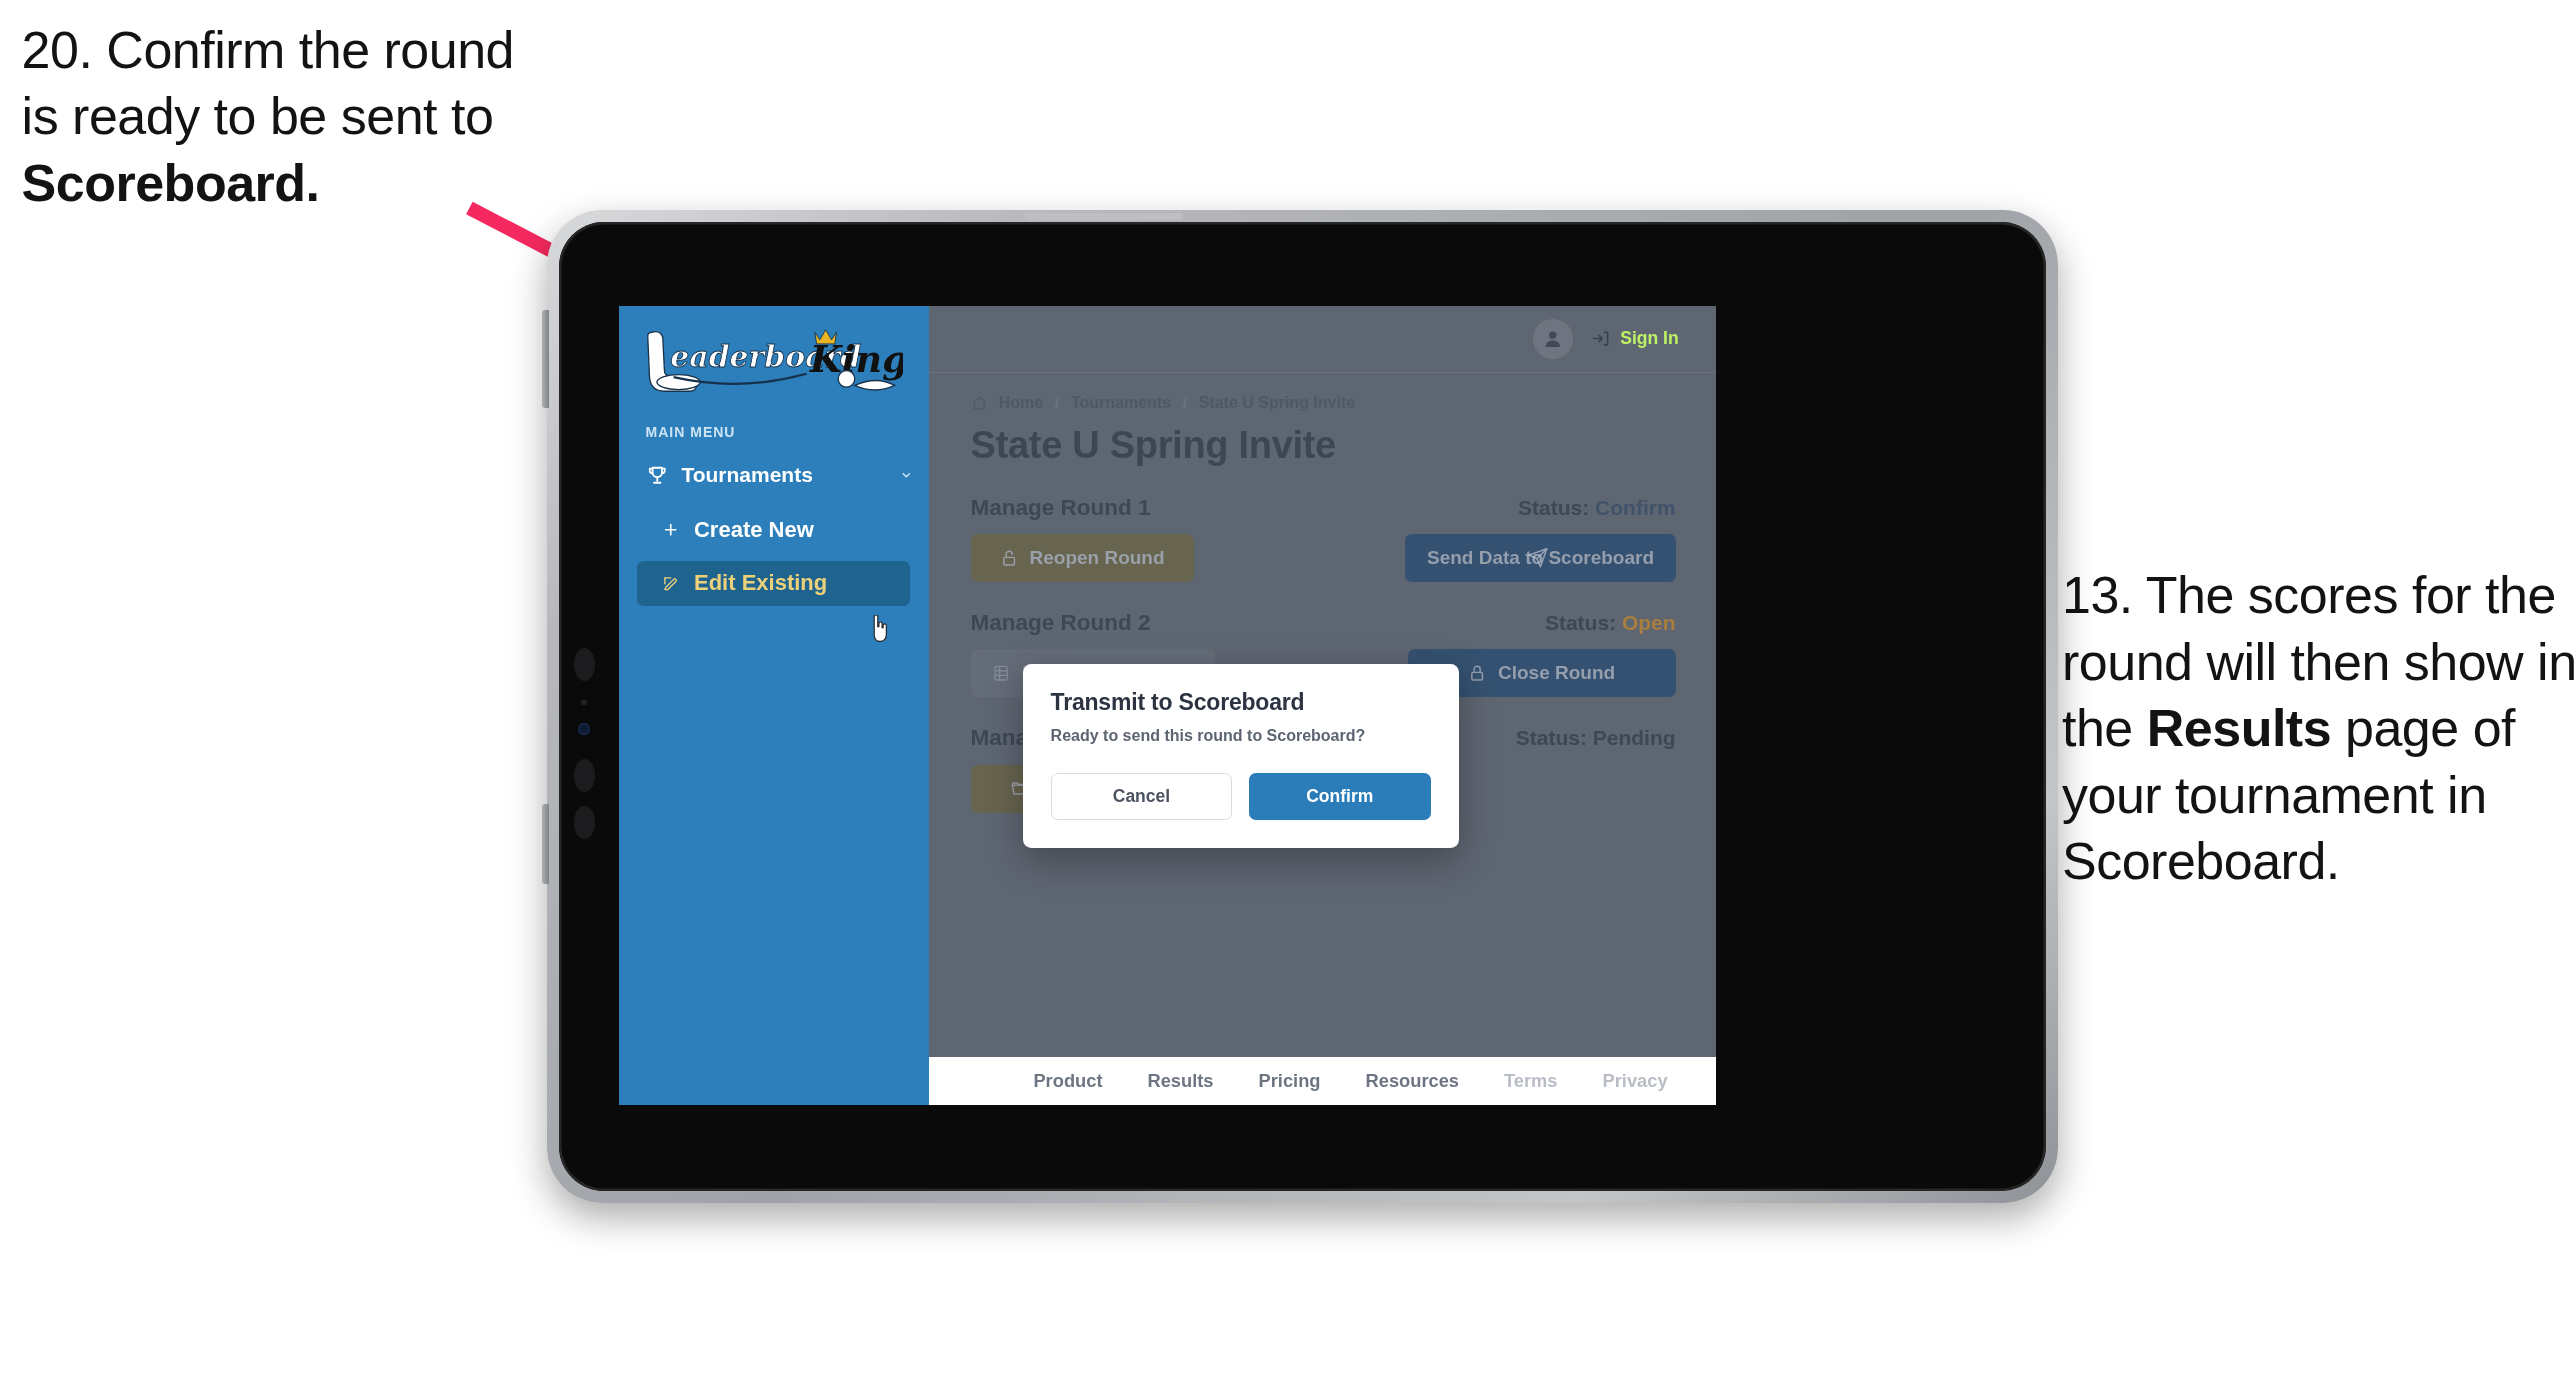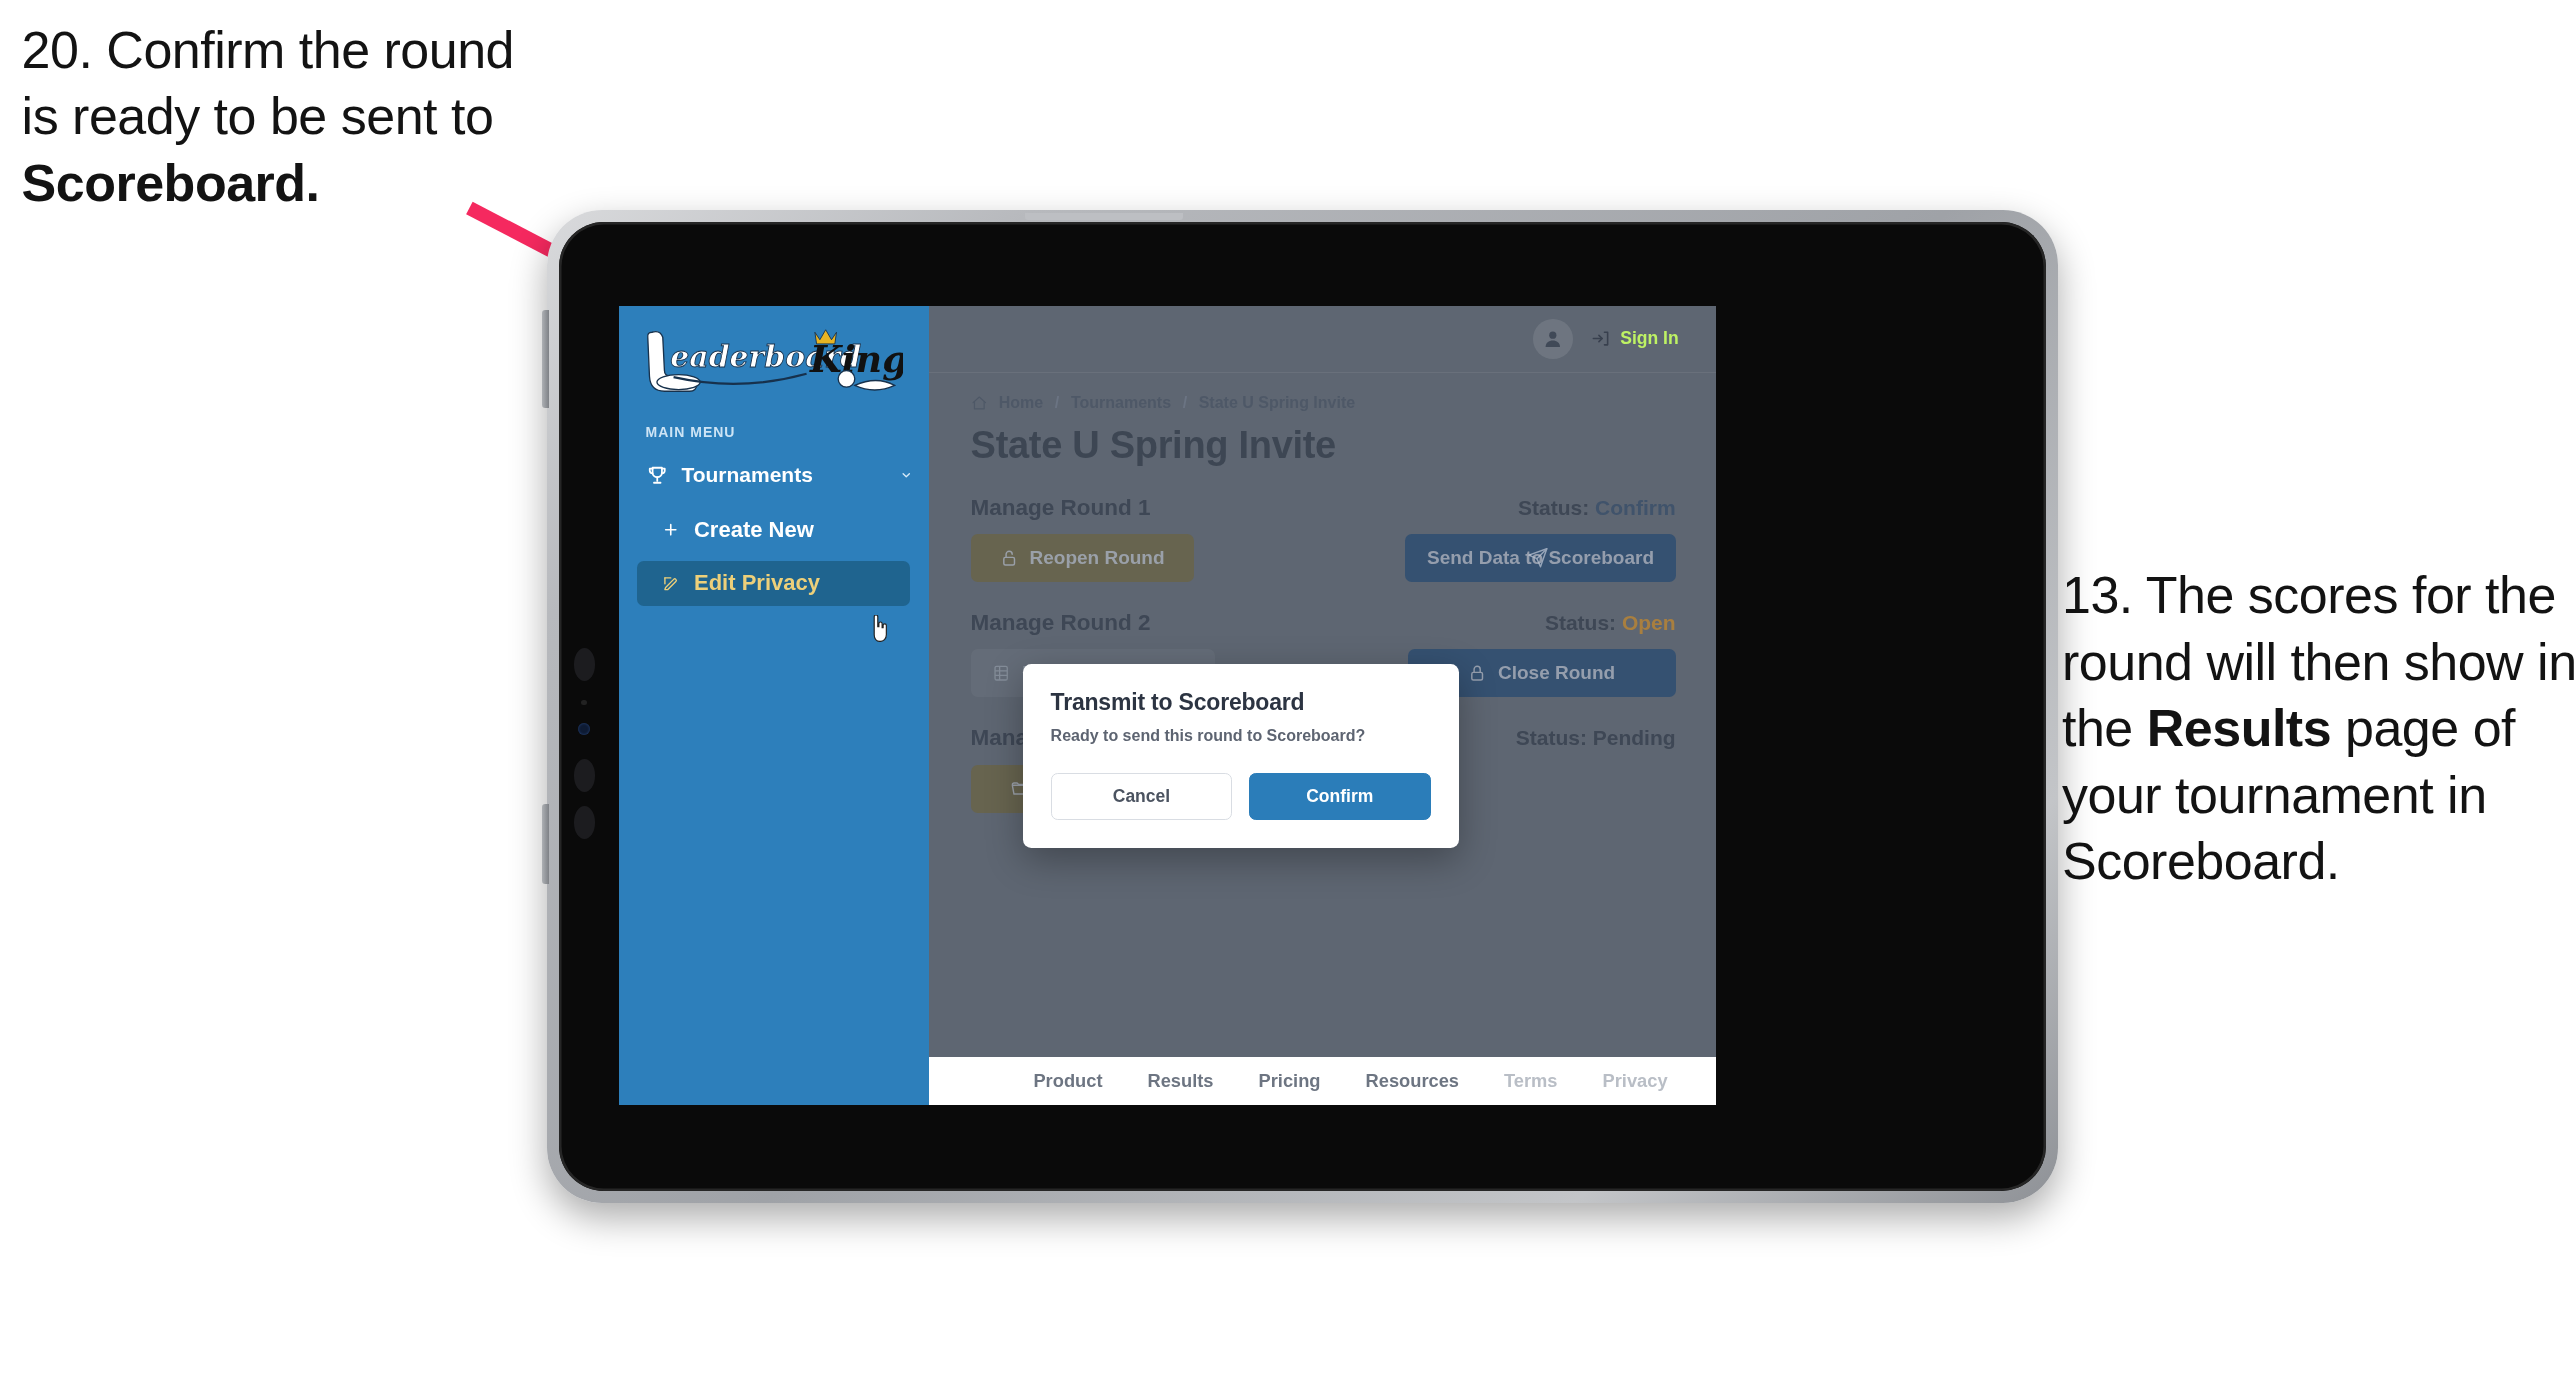--- a/index.html
+++ b/index.html
@@ -236,21 +236,21 @@
           </div>
 
           <div class="nav-sub active">
             <span class="nav-sub-icon">
               <svg width="17.5" height="17.5" viewBox="0 0 24 24" fill="none" stroke="#edd07a" stroke-width="1.9" stroke-linecap="round" stroke-linejoin="round">
                 <path d="M4 20h4L19 9a2.1 2.1 0 0 0-3-3L5 17z"></path>
                   <path d="M4 4h8"></path>
                   <path d="M4 4v8"></path>
               </svg>
             </span>
-            <span>Edit Privacy</span>
+            <span>Edit Existing</span>
           </div>
 
           <svg id="cursor-pointer" viewBox="0 0 24 30">
             <path d="M8 2c0-1.1.9-2 2-2s2 .9 2 2v11h1.2V9.6c0-1 .8-1.8 1.8-1.8s1.8.8 1.8 1.8V14h1.1v-2.4c0-1 .8-1.8 1.8-1.8s1.8.8 1.8 1.8V22c0 4.4-3.1 7.4-7 7.4S8 26.4 8 22z" fill="#ffffff" stroke="#222222" stroke-width="1.3"></path>
           </svg>
         </aside>
 
         <section id="main">
 
           <div id="topbar">

